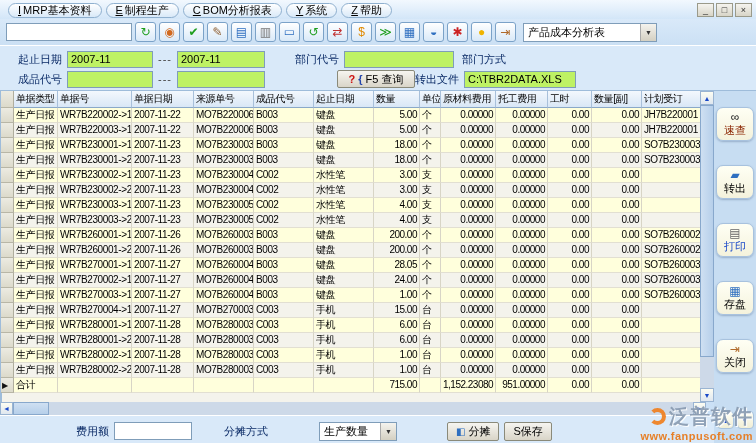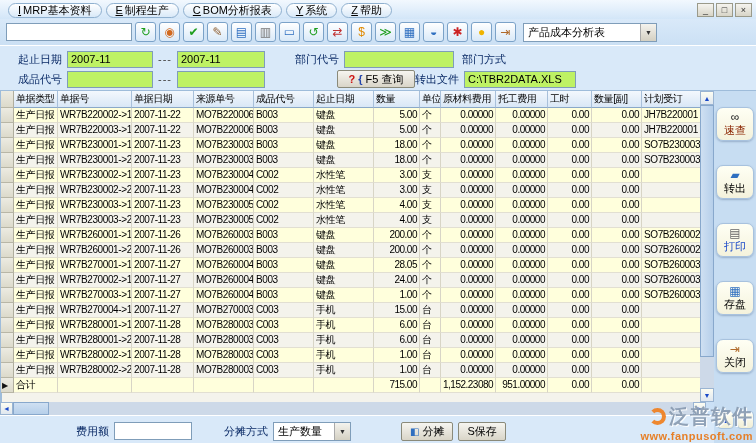--- a/index.html
+++ b/index.html
@@ -88,21 +88,21 @@
   .side-btn .g { font-size:12px; line-height:12px; }
   .nav-row { display:flex; gap:3px; margin-top:14px; }
   .nav-btn { width:17px; height:18px; display:flex; align-items:center; justify-content:center;
              background:linear-gradient(180deg,#fffff4,#f0eed6); border:1px solid #a8c2de; border-radius:4px;
              color:#1a49c8; font-size:8px; }
 
   
   .bottombar { height:31px; background:#d9e9f9; border-top:1px solid #fff; display:flex; align-items:center;
                padding-left:76px; }
   .b-input { width:78px; height:18px; border:1px solid #7f9db9; background:#fff; }
-  .alloc-combo { width:78px; }
+  .alloc-combo { width:78px;margin-left:46px; }
   .b-btn { height:19px; padding:0 8px; margin-right:5px; display:flex; align-items:center; gap:3px;
            background:linear-gradient(180deg,#f6f5f0,#d9d5c8); border:1px solid #8a8a7a; border-radius:2px;
            font-size:11px; cursor:default; }
   .b-btn .bg1 { color:#2f6fc0; font-size:10px; }
 
   
   .watermark { position:absolute; right:3px; bottom:1px; text-align:right; pointer-events:none; opacity:.92; }
   .wm-top { display:flex; align-items:center; justify-content:flex-end; gap:3px; }
   .wm-swirl { width:17px; height:17px; border:4px solid #f08020; border-left-color:transparent; border-radius:50%; }
   .wm-brand { font-size:20px; font-weight:bold; color:#8a9cb2; text-shadow:1px 1px 0 #fff; letter-spacing:1px; }

